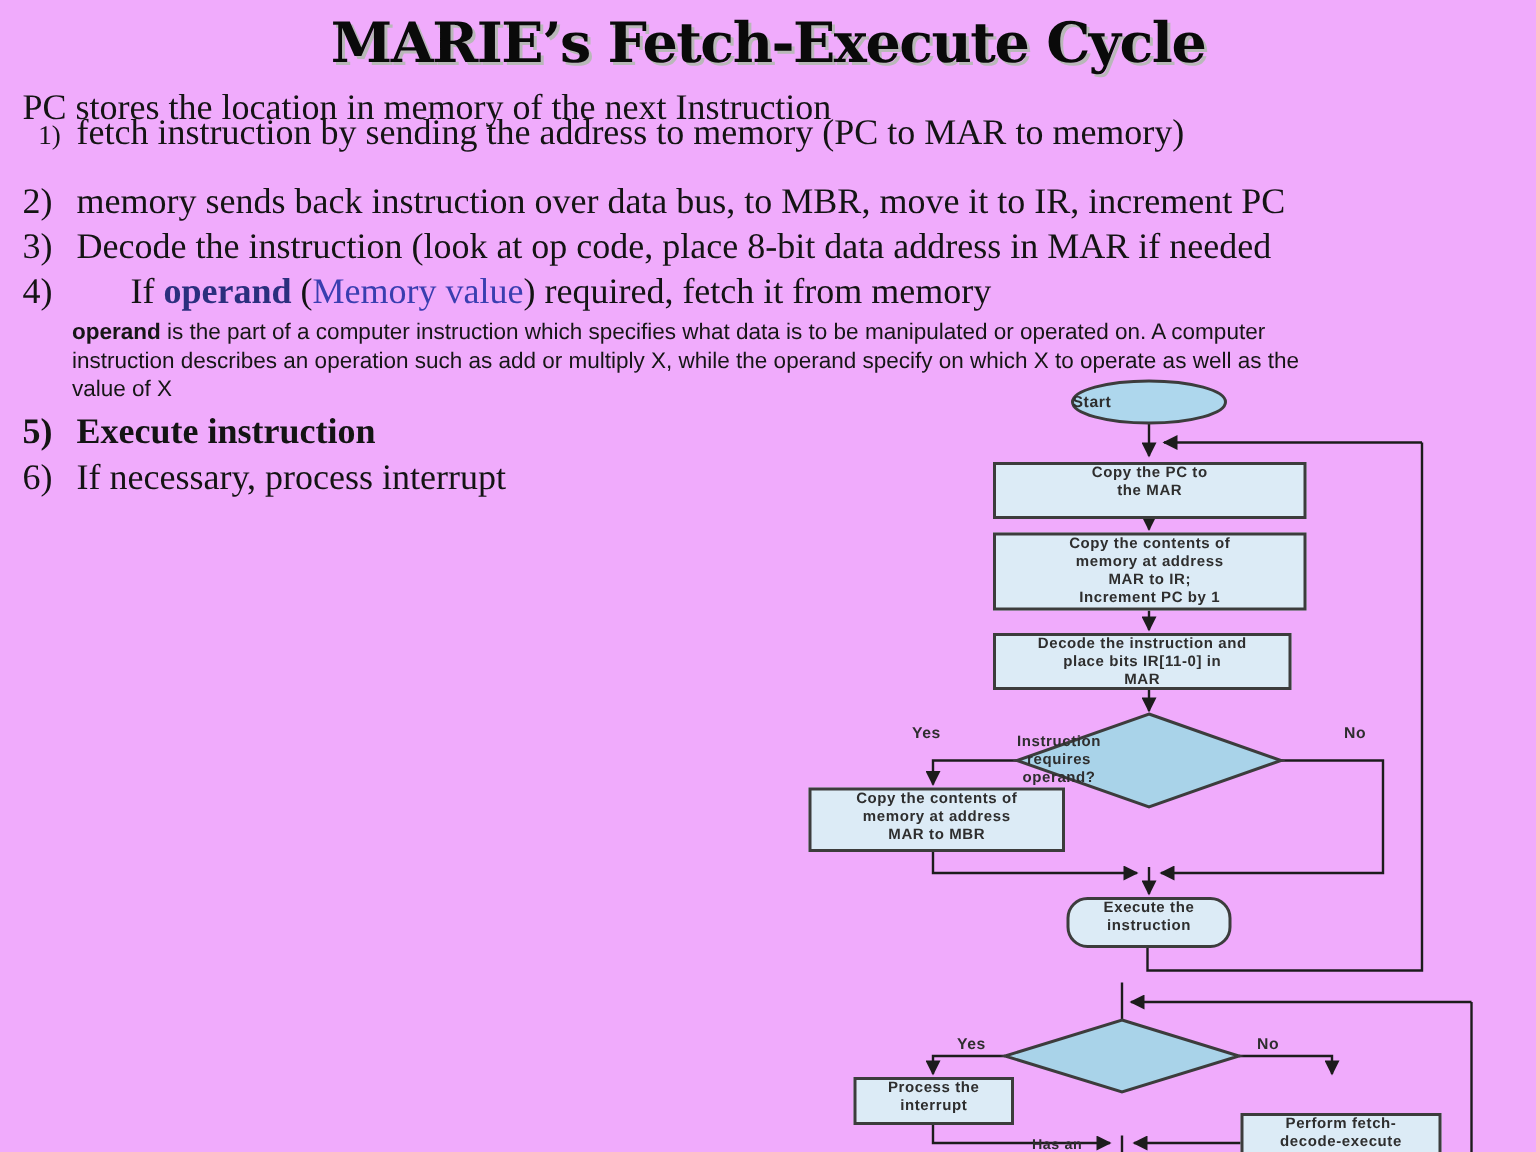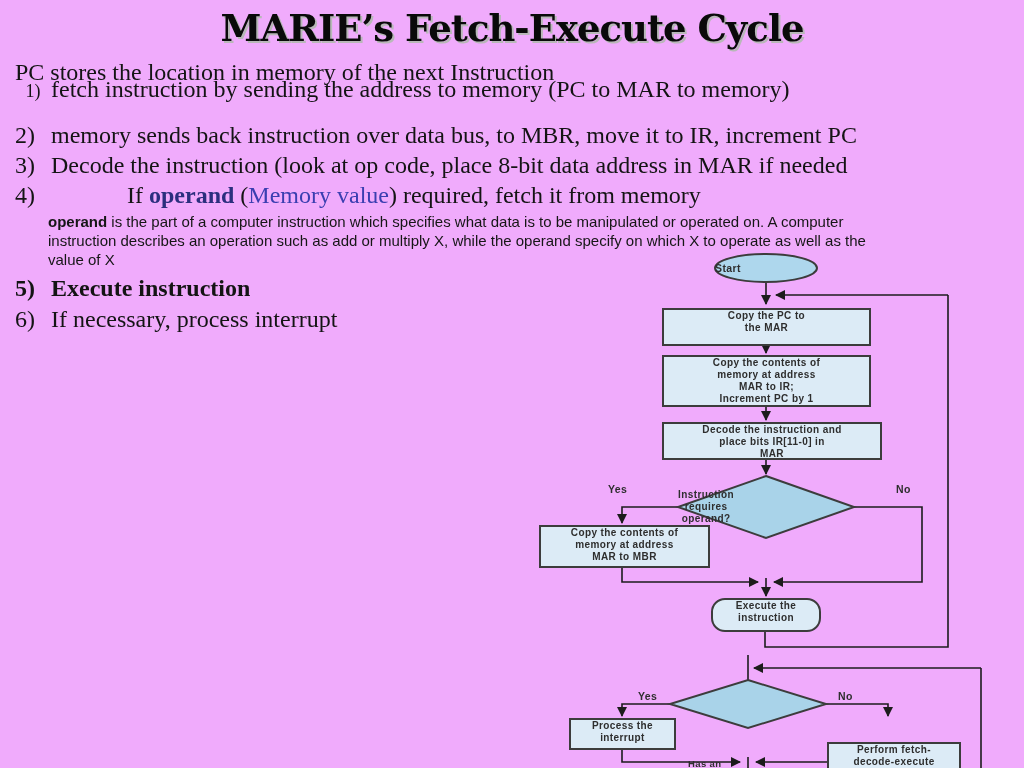--- a/index.html
+++ b/index.html
@@ -6,21 +6,21 @@
   #slide{position:relative;width:1024px;height:768px;background:#f0abfc;overflow:hidden;
          font-family:"Liberation Serif",serif;color:#111;}
   
   .title{position:absolute;left:0;top:6px;width:1024px;text-align:center;
          font-family:"DejaVu Serif",serif;font-weight:bold;font-size:37px;
          letter-spacing:-1px;color:#0a0a0a;text-shadow:2px 2px 0 #b8b8b8;}
   
   .bline{position:absolute;left:15px;font-size:24px;color:#141414;white-space:nowrap;}
   .num{display:inline-block;width:36px;}
   .num.small{font-size:18px;}
-  .indent-if{margin-left:76px;}
+  .indent-if{margin-left:36px;}
   .operand-word{font-weight:bold;color:#2b2f7e;}
   .memval{color:#3a3eb0;}
   
   .note{position:absolute;left:48px;top:212px;width:960px;
         font-family:"Liberation Sans",sans-serif;font-size:15px;line-height:19px;
         color:#161616;white-space:pre-line;}
   .note b{font-weight:bold;}
   
   svg.fc{position:absolute;left:0;top:0;width:1024px;height:768px;}
   .fcbox{position:absolute;background:#dcebf6;border:2px solid #3c3c3c;
@@ -108,21 +108,21 @@
   <div class="fcbox" style="left:662px;top:308px;width:209px;height:38px;">
     <span class="fctext">Copy the PC to
 the MAR</span>
   </div>
   <div class="fcbox" style="left:662px;top:355px;width:209px;height:52px;">
     <span class="fctext">Copy the contents of
 memory at address
 MAR to IR;
 Increment PC by 1</span>
   </div>
-  <div class="fcbox" style="left:662px;top:422px;width:220px;height:38px;">
+  <div class="fcbox" style="left:662px;top:422px;width:199px;height:38px;">
     <span class="fctext">Decode the instruction and
 place bits IR[11-0] in
 MAR</span>
   </div>
   <div class="fcbox" style="left:539px;top:525px;width:171px;height:43px;">
     <span class="fctext">Copy the contents of
 memory at address
 MAR to MBR</span>
   </div>
   <div class="fcbox" style="left:711px;top:598px;width:110px;height:34px;border-radius:14px;">

